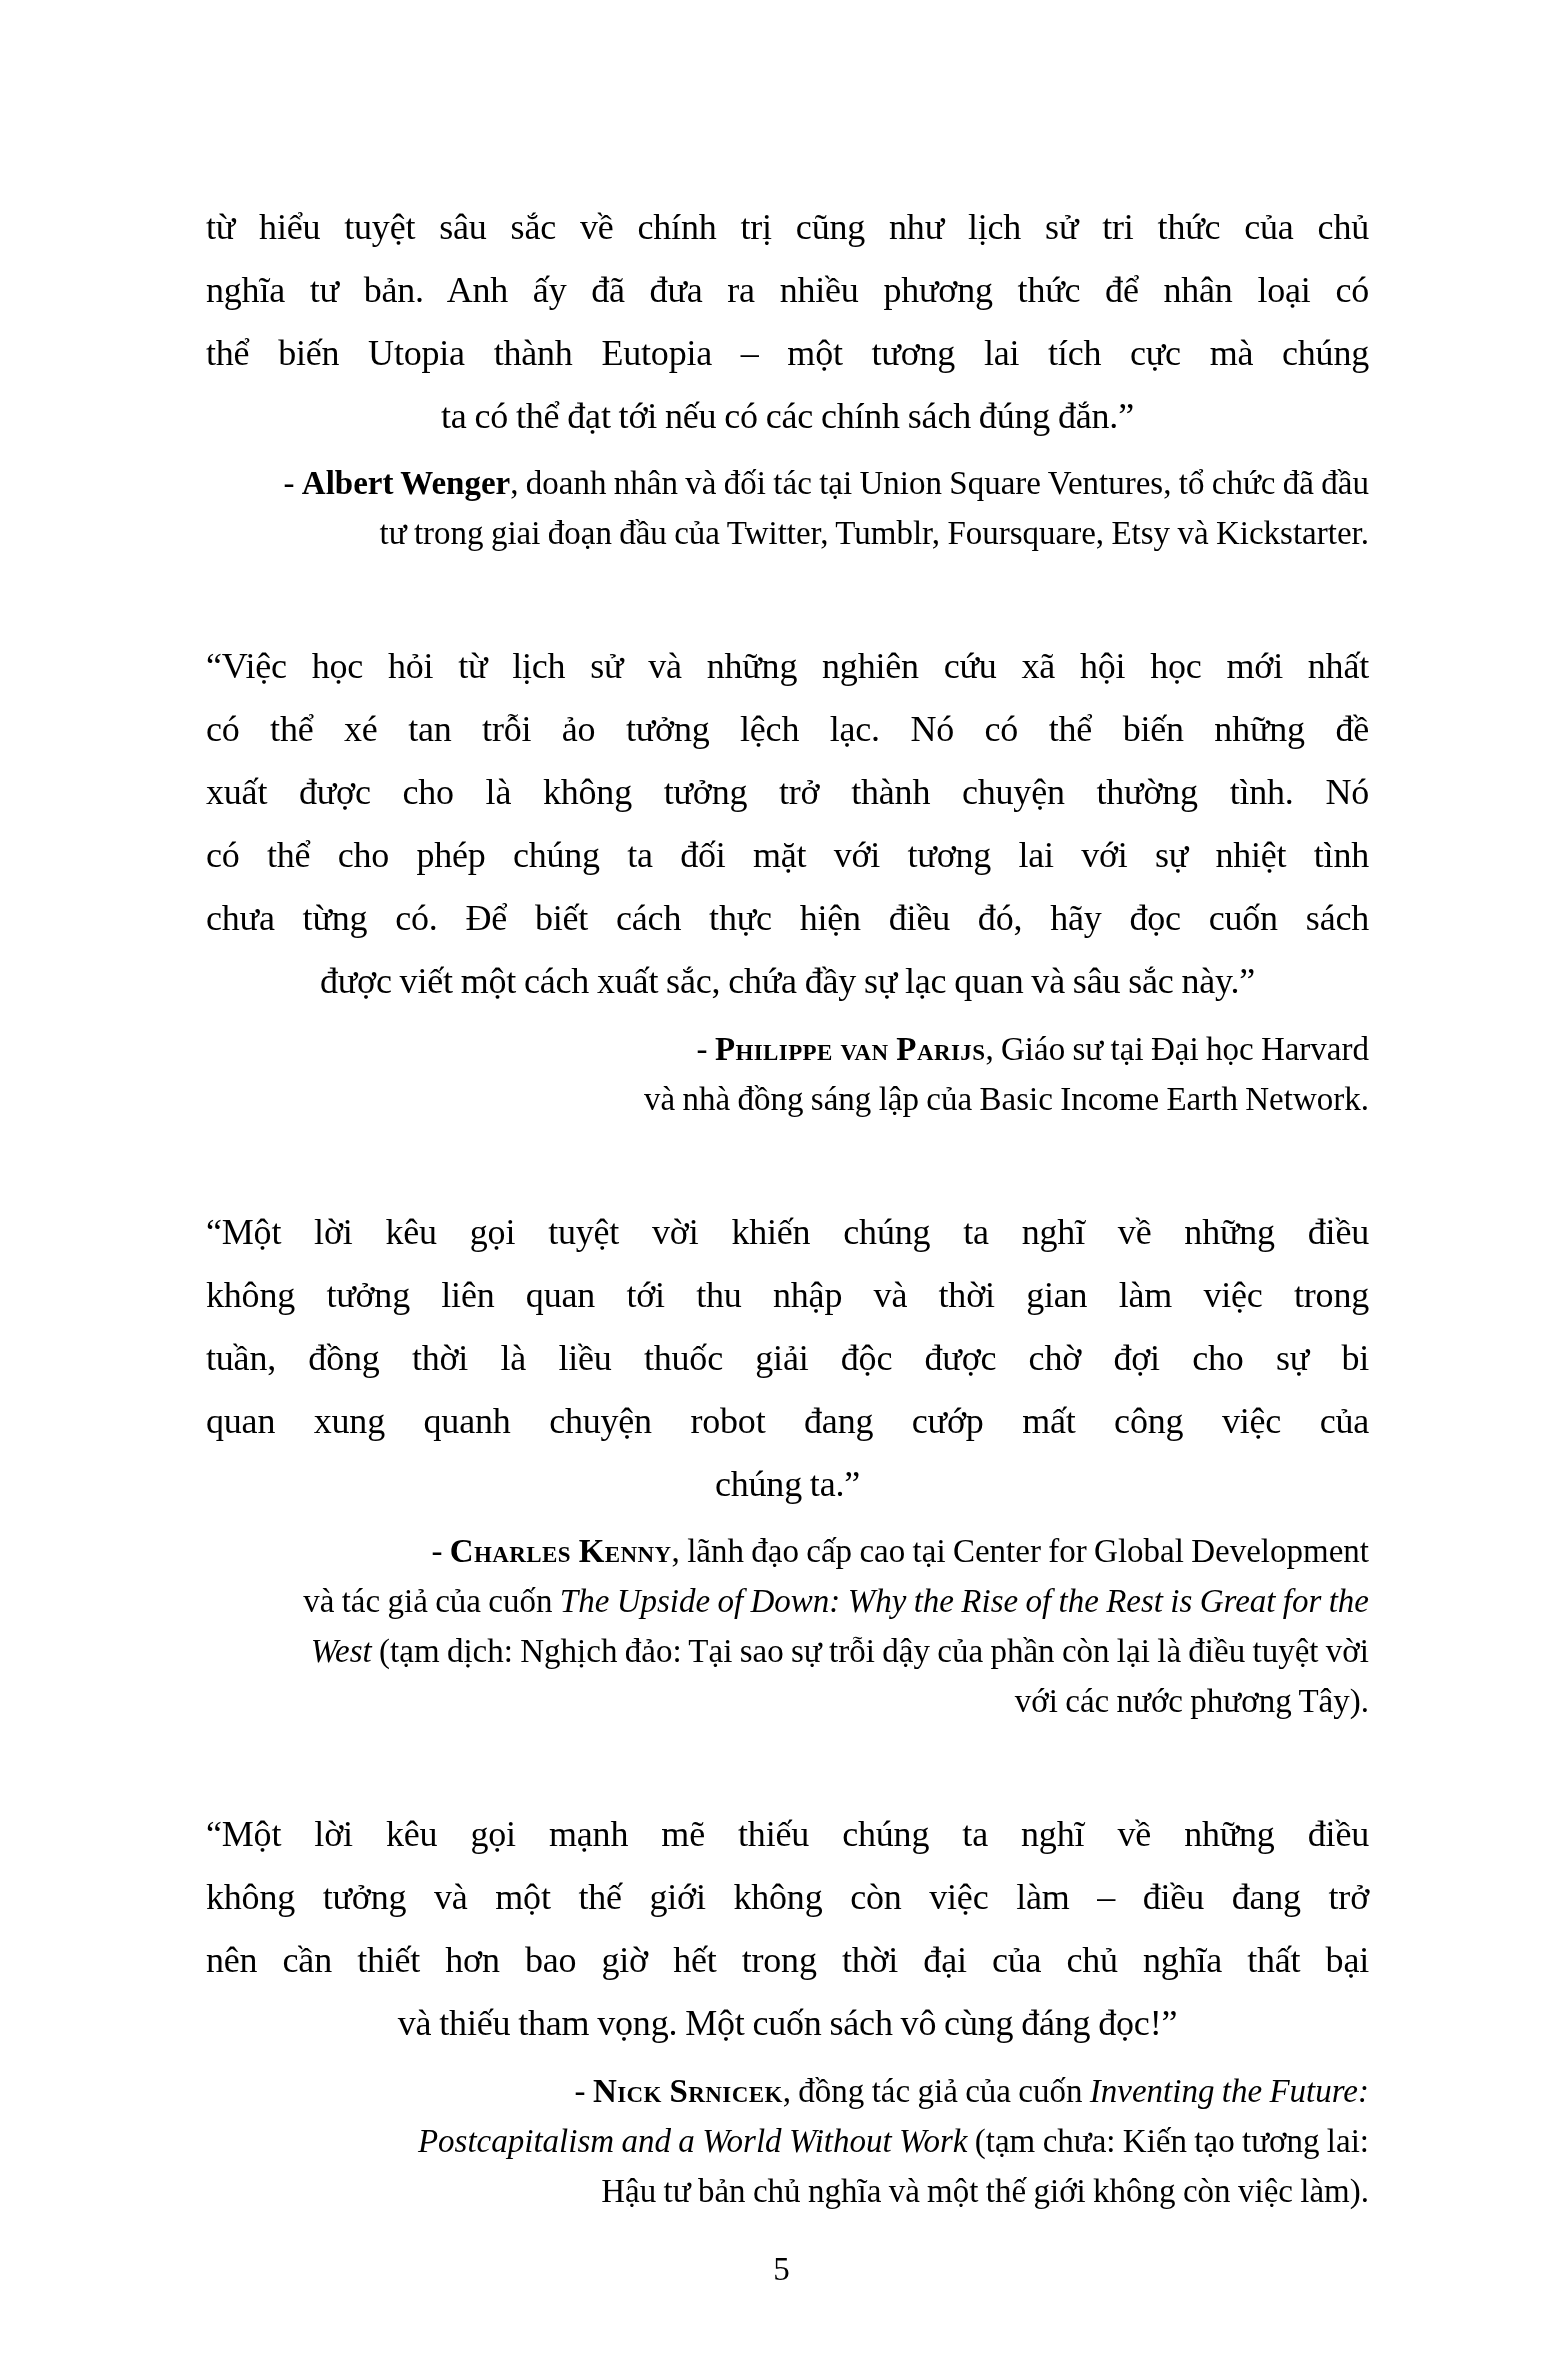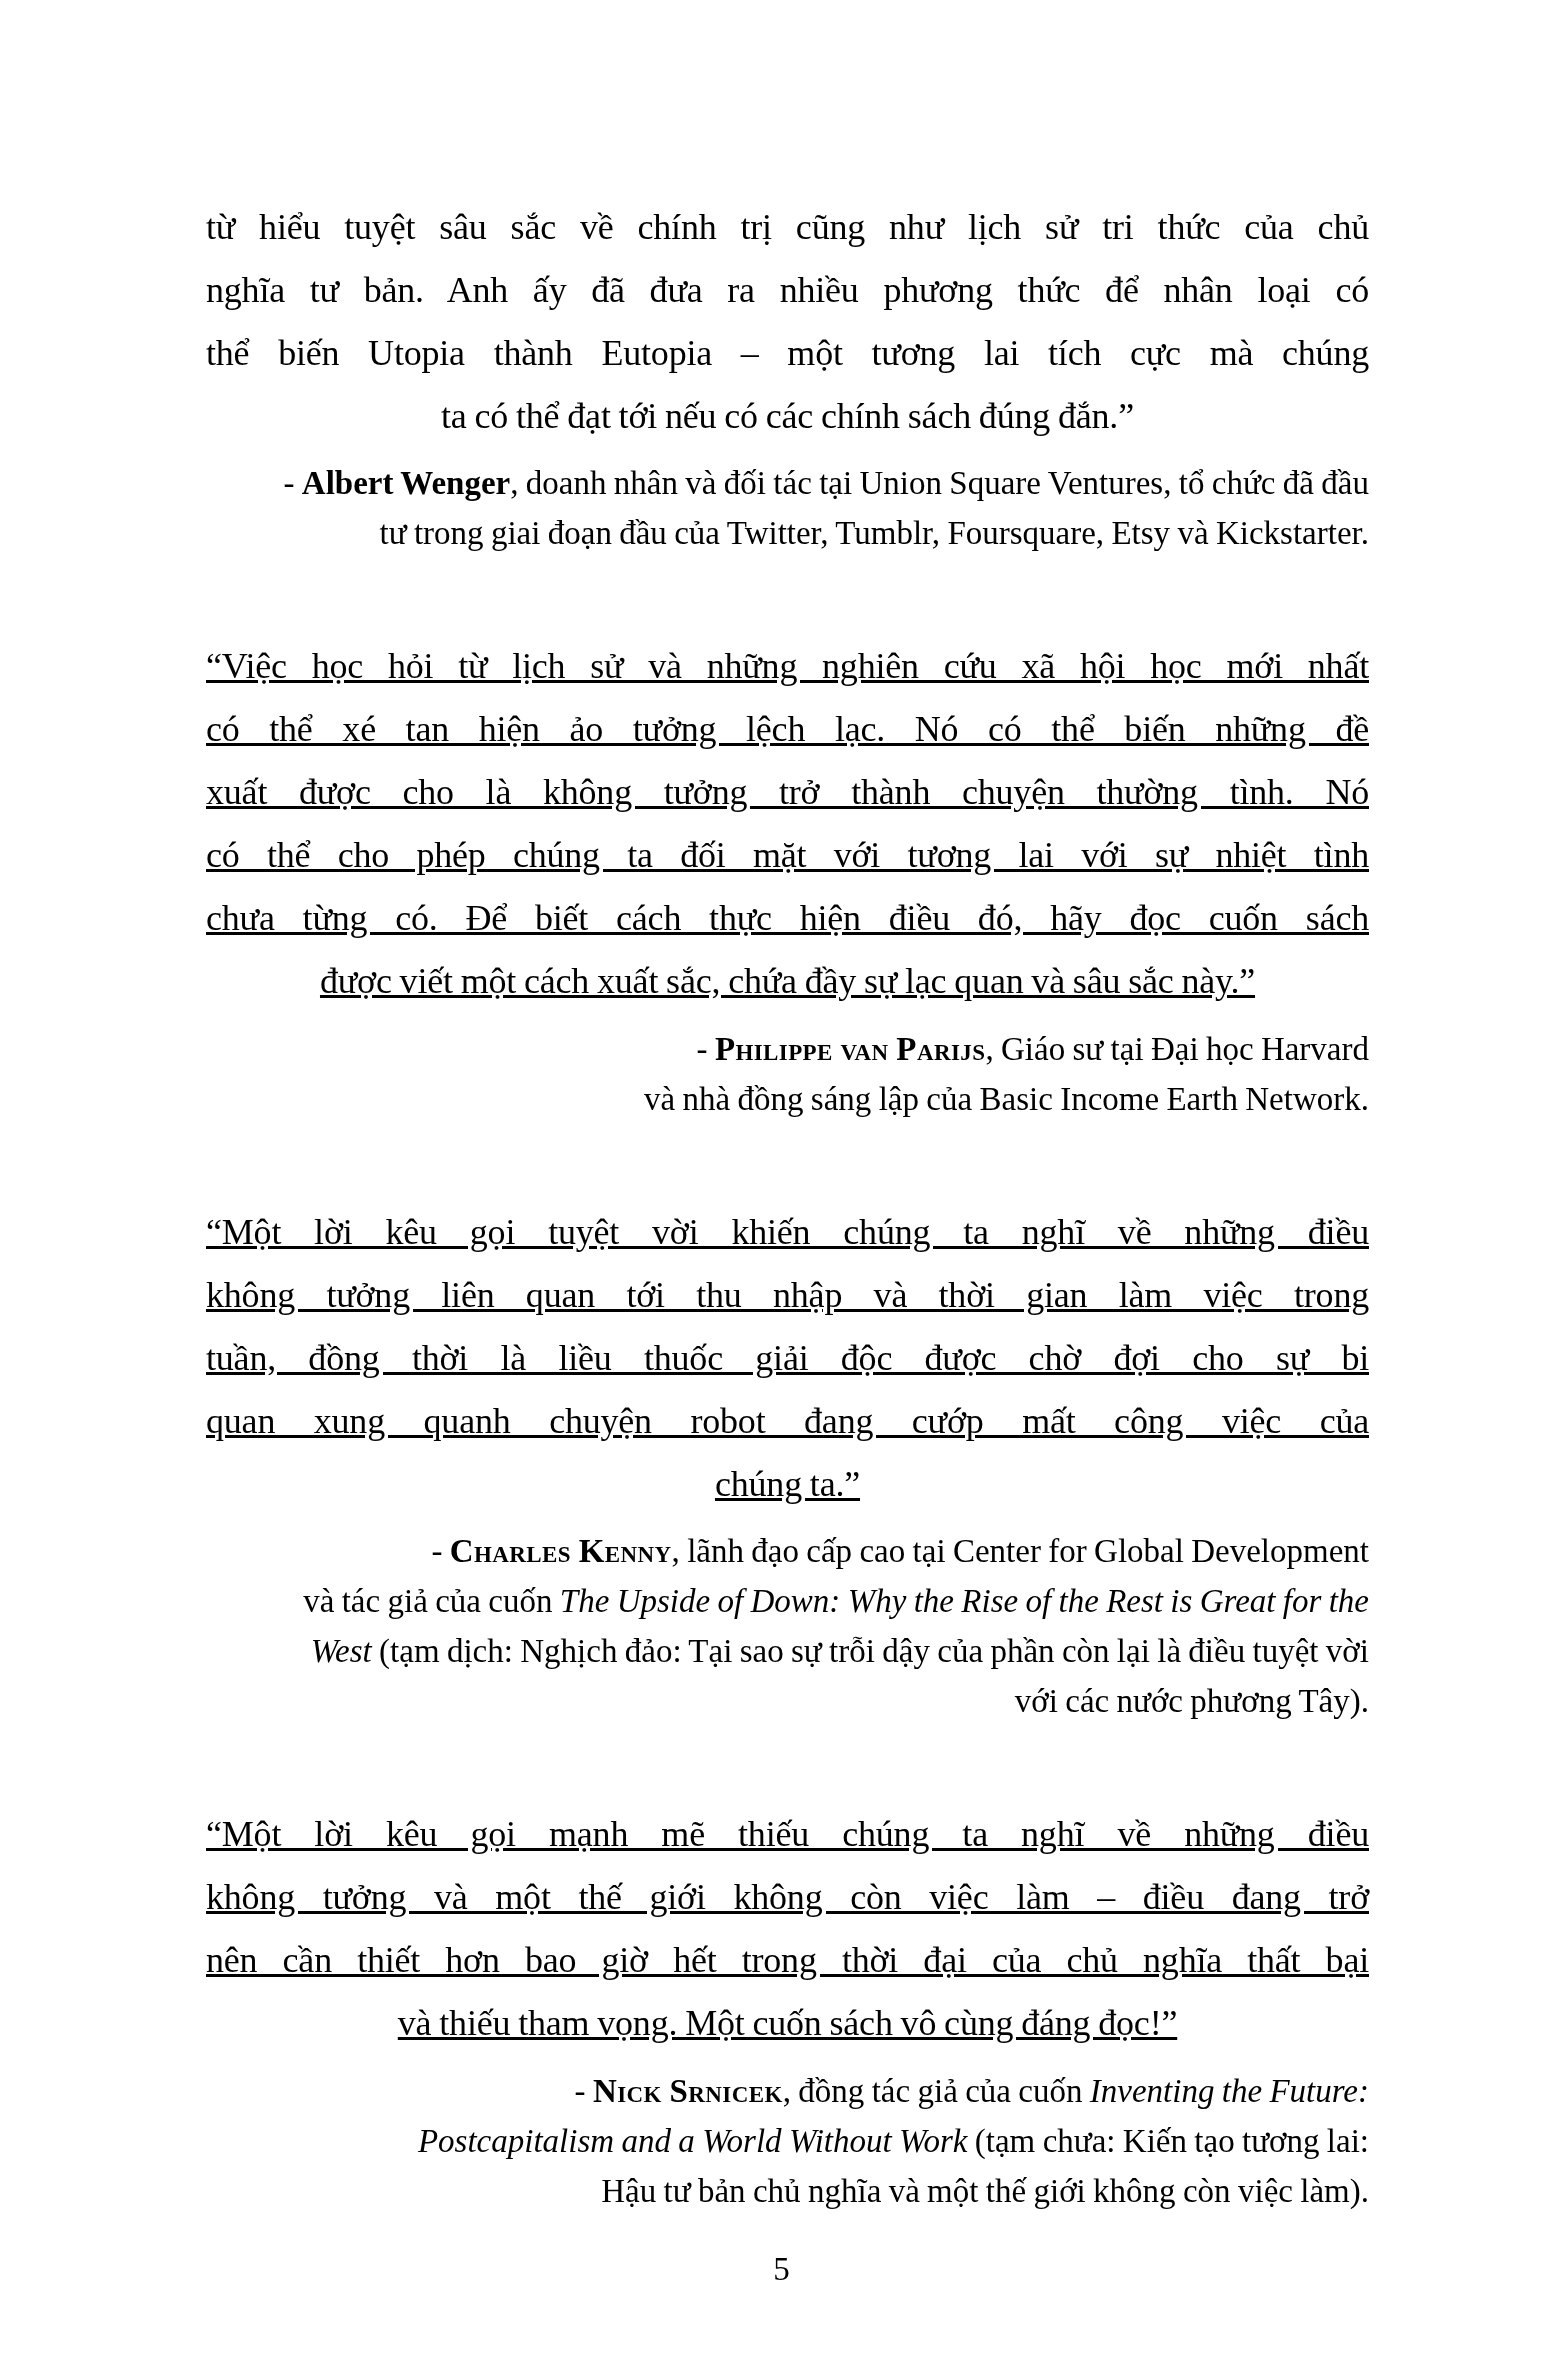--- a/index.html
+++ b/index.html
@@ -14,21 +14,21 @@
   }
   .content {
     padding: 196px 194px 0 206px; 
   }
   .quote {
     font-size: 36px;
     line-height: 63px;
     letter-spacing: -0.2px;
     word-spacing: -0.9px;
   }
-  .quote:not(:first-child) { margin-top: 77px; text-decoration: underline; }
+  .quote:not(:first-child) { margin-top: 77px; }
   .qline {
     text-align: justify;
     text-align-last: justify;
     white-space: nowrap;
   }
   .qline.qlast {
     text-align: center;
     text-align-last: auto;
   }
   .attribution {
@@ -62,21 +62,21 @@
       <div class="qline">nghĩa tư bản. Anh ấy đã đưa ra nhiều phương thức để nhân loại có</div>
       <div class="qline">thể biến Utopia thành Eutopia – một tương lai tích cực mà chúng</div>
       <div class="qline qlast">ta có thể đạt tới nếu có các chính sách đúng đắn.”</div>
     </div>
     <div class="attribution">
       <div class="aline"><span class="seg-normal">- </span><span class="seg-bold">Albert Wenger</span><span class="seg-normal">, doanh nhân và đối tác tại Union Square Ventures, tổ chức đã đầu</span></div>
       <div class="aline"><span class="seg-normal">tư trong giai đoạn đầu của Twitter, Tumblr, Foursquare, Etsy và Kickstarter.</span></div>
     </div>
     <div class="quote">
       <div class="qline">“Việc học hỏi từ lịch sử và những nghiên cứu xã hội học mới nhất</div>
-      <div class="qline">có thể xé tan hiện ảo tưởng lệch lạc. Nó có thể biến những đề</div>
+      <div class="qline">có thể xé tan trỗi ảo tưởng lệch lạc. Nó có thể biến những đề</div>
       <div class="qline">xuất được cho là không tưởng trở thành chuyện thường tình. Nó</div>
       <div class="qline">có thể cho phép chúng ta đối mặt với tương lai với sự nhiệt tình</div>
       <div class="qline">chưa từng có. Để biết cách thực hiện điều đó, hãy đọc cuốn sách</div>
       <div class="qline qlast">được viết một cách xuất sắc, chứa đầy sự lạc quan và sâu sắc này.”</div>
     </div>
     <div class="attribution">
       <div class="aline"><span class="seg-normal">- </span><span class="seg-smallcaps">Philippe van Parijs</span><span class="seg-normal">, Giáo sư tại Đại học Harvard</span></div>
       <div class="aline"><span class="seg-normal">và nhà đồng sáng lập của Basic Income Earth Network.</span></div>
     </div>
     <div class="quote">

